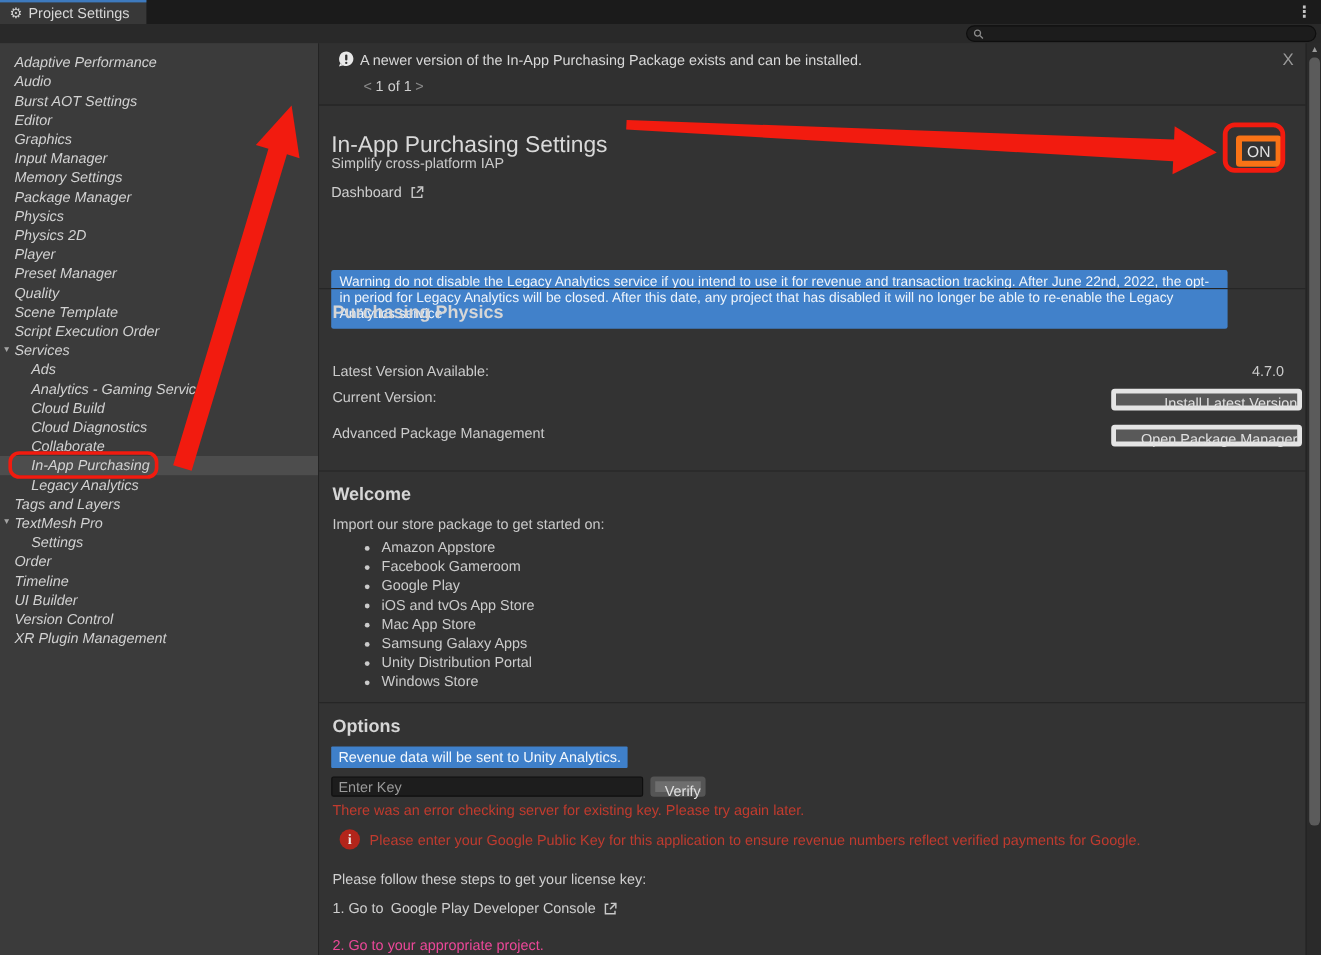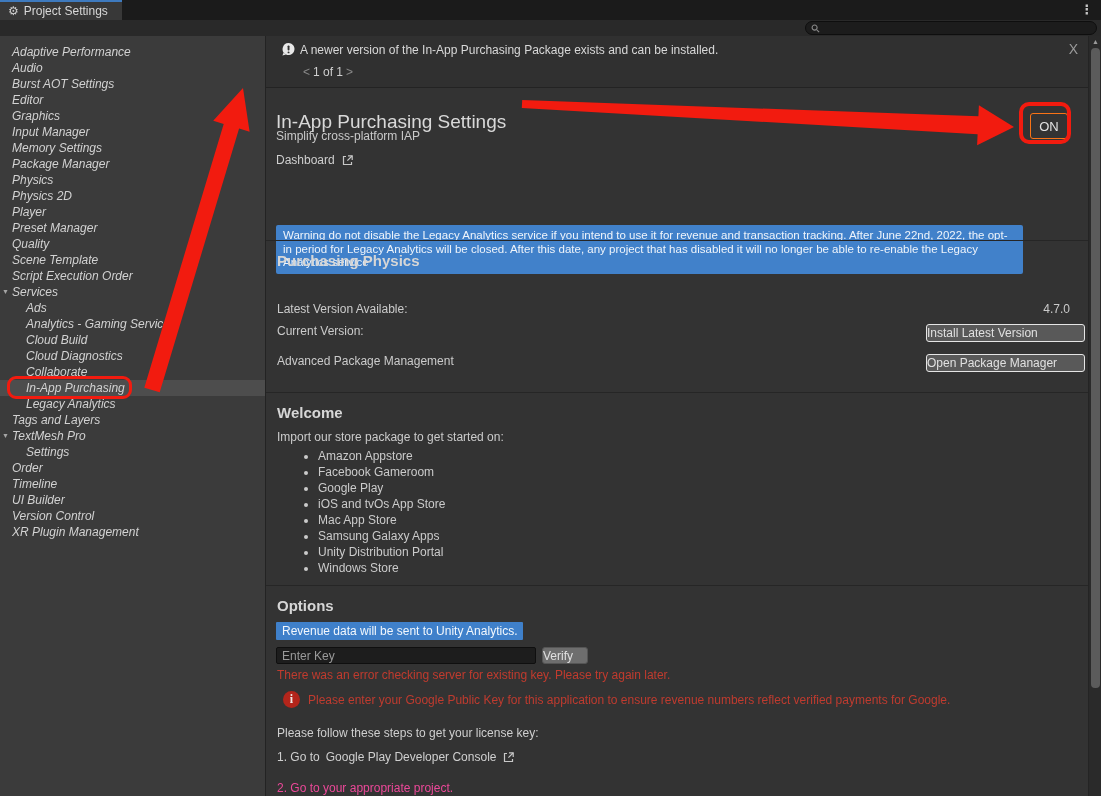--- a/index.html
+++ b/index.html
@@ -59,22 +59,22 @@
   .d1 { top:204px; } .d2 { top:356px; } .d3 { top:549px; }
 
   .section-h { position:absolute; left:11px; font-size:15px; font-weight:bold; color:#d6d6d6; }
   .h1 { top:216px; } .h2 { top:368px; } .h3 { top:561px; }
 
   .field-label { position:absolute; left:11px; color:#cbcbcb; }
   .field-value { position:absolute; right:18px; color:#cbcbcb; }
   .r-cur { top:241px;margin-top:47px; } .r-lat { top:266px; }
   .adv-label { top:318px; }
 
-  .u-btn { position:absolute; background:#595959; border:1px solid #e5e5e5; border-radius:3px;
-           color:#e0e0e0; font-size:12px; font-family:inherit; text-align:left; cursor:pointer;
+  .u-btn { position:absolute; background:#595959; border:4px solid #e5e5e5; border-radius:3px;
+           color:#e0e0e0; font-size:12px; font-family:inherit; text-align:right; cursor:pointer;
            padding:0; line-height:16px; }
   .btn-install { right:3px; top:288px; width:159px; height:18px; }
   .btn-openpm  { right:3px; top:318px; width:159px; height:18px; }
 
   .intro { position:absolute; left:11px; top:394px; color:#cbcbcb; }
   .stores { position:absolute; left:52px; top:412px; list-style:disc; color:#cbcbcb; }
   .stores li { height:16px; line-height:16px; }
 
   .rev-chip { position:absolute; left:10px; top:586px; background:#3f80ca; color:#f2f7fd;
               padding:2px 6px; border-radius:1px; }
@@ -86,21 +86,21 @@
   .err-line { position:absolute; left:11px; top:632px; color:#c13b2e; }
   .info-badge { position:absolute; left:17px; top:655px; width:17px; height:17px; background:#b3251b;
                 border-radius:50%; color:#efe6e4; font-weight:bold; font-size:12px; text-align:center;
                 line-height:17px; font-family:"Liberation Serif","DejaVu Serif",serif; }
   .google-warn { position:absolute; left:42px; top:657px; width:770px; color:#bf3b2f; }
   .steps-intro { position:absolute; left:11px; top:690px; color:#cfcfcf; }
   .step1 { position:absolute; left:11px; top:714px; color:#cfcfcf; display:flex; gap:6px; align-items:center; }
   .step1 .lnk { cursor:pointer; }
   .step2 { position:absolute; left:11px; top:745px; color:#ec4899; }
 
-  .on-toggle { position:absolute; left:764px; top:77px; width:38px; height:26px; border:1px solid #f97316;
+  .on-toggle { position:absolute; left:764px; top:77px; width:38px; height:26px; border:5px solid #f97316;
                border-radius:3px; color:#e2e2e2; font-size:13px; display:flex; align-items:center;
                justify-content:center; cursor:pointer; background:transparent; }
 
   
   .vscroll { position:absolute; right:0; top:36px; width:13px; height:760px; background:#2a2a2a;
              border-left:1px solid #242424; }
   .scroll-up { position:absolute; top:2px; left:0; width:13px; text-align:center; font-size:7px;
                color:#9a9a9a; cursor:pointer; }
   .thumb { position:absolute; left:2px; top:12px; width:9px; height:640px; background:#5b5b5b;
            border-radius:4px; cursor:grab; }

